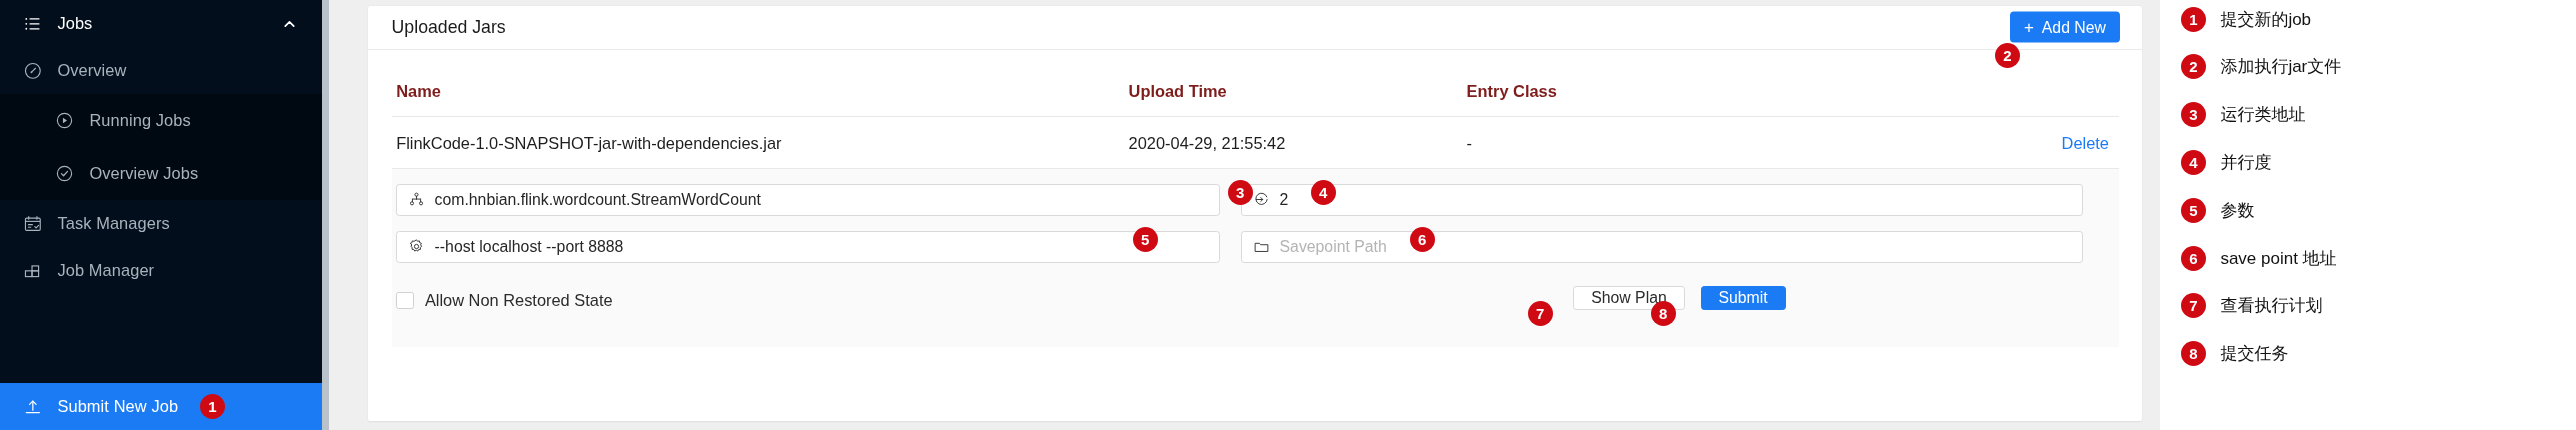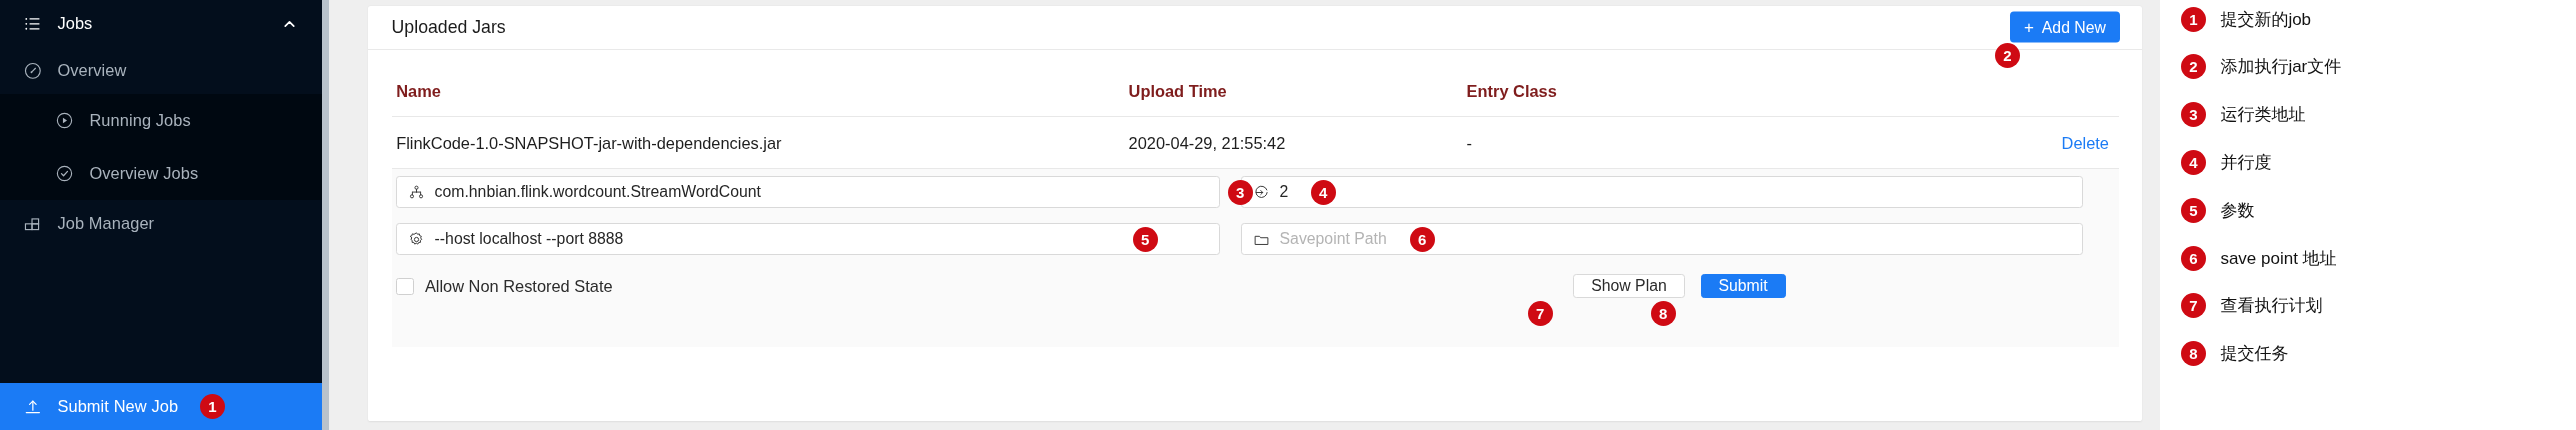--- a/index.html
+++ b/index.html
@@ -155,21 +155,21 @@
   .form-panel {
     position: absolute;
     left: 23.6px; top: 162px;
     width: 1727px; height: 179px;
     background: #fafafa;
     border-top: 0.7px solid #e8e8e8;
   }
   .form-row {
     position: relative;
     display: flex;
-    align-items: center;
+    align-items: flex-end;
     height: 47px;
     padding: 0 4.6px;
   }
   .field {
     position: relative;
     display: flex;
     align-items: center;
     height: 32px;
     border: 0.7px solid #d9d9d9;
     border-radius: 3.3px;
@@ -332,20 +332,32 @@
         <span class="nav-icon">
           <svg width="19" height="19" viewBox="0 0 24 24" fill="none" stroke="#a9b3bd" stroke-width="1.4">
             <circle cx="12" cy="12" r="9"></circle>
             <path d="M8.2 12.2l2.6 2.6 5-5.4" stroke-width="1.6" stroke-linecap="round" stroke-linejoin="round"></path>
           </svg>
         </span>
         <span>Overview Jobs</span>
       </div>
     </div>
 
+    <div class="nav-item level0">
+      <span class="nav-icon">
+        <svg width="19.7" height="19.7" viewBox="0 0 24 24" fill="none" stroke="#a9b3bd" stroke-width="1.4">
+          <rect x="3" y="5" width="18" height="15" rx="1.5"></rect>
+          <path d="M3 9h18"></path>
+          <path d="M6 13h6M6 16.2h4"></path>
+          <path d="M14.4 15.4l1.6 1.6 3-3.2" stroke-linecap="round" stroke-linejoin="round"></path>
+          <path d="M7 3.2v3.2M17 3.2v3.2" stroke-linecap="round"></path>
+        </svg>
+      </span>
+      <span>Task Managers</span>
+    </div>
 
     <div class="nav-item level0">
       <span class="nav-icon">
         <svg width="19.7" height="19.7" viewBox="0 0 24 24" fill="none" stroke="#a9b3bd" stroke-width="1.4">
           <rect x="3" y="12" width="8" height="7"></rect>
           <rect x="11" y="12" width="8" height="7"></rect>
           <rect x="11" y="6" width="8" height="6"></rect>
         </svg>
       </span>
       <span>Job Manager</span>

